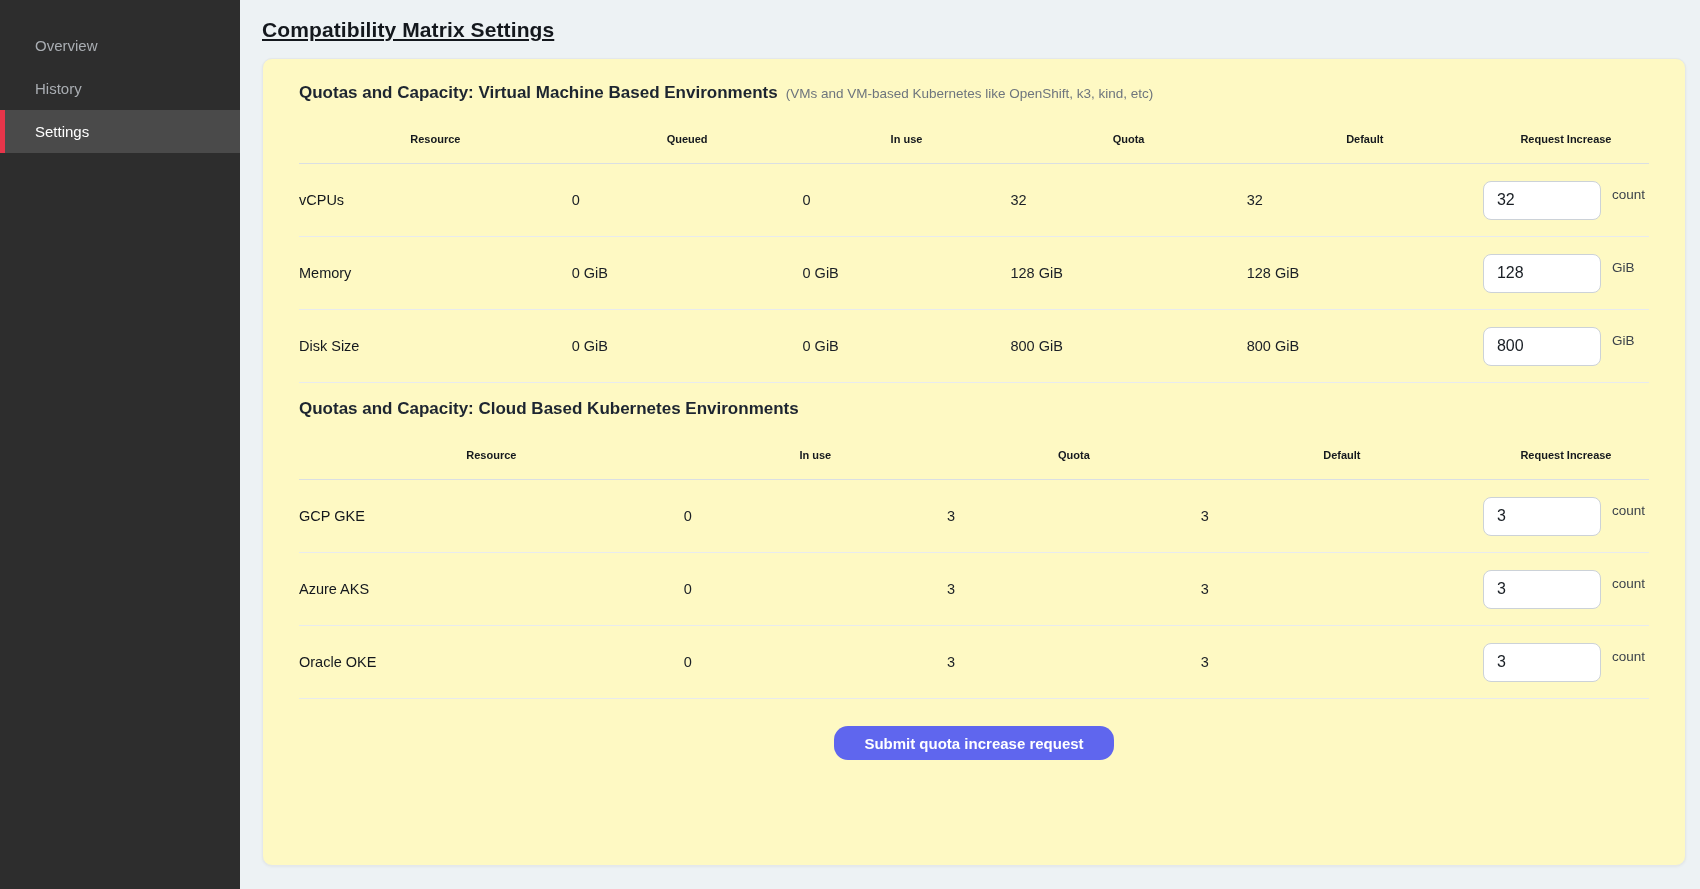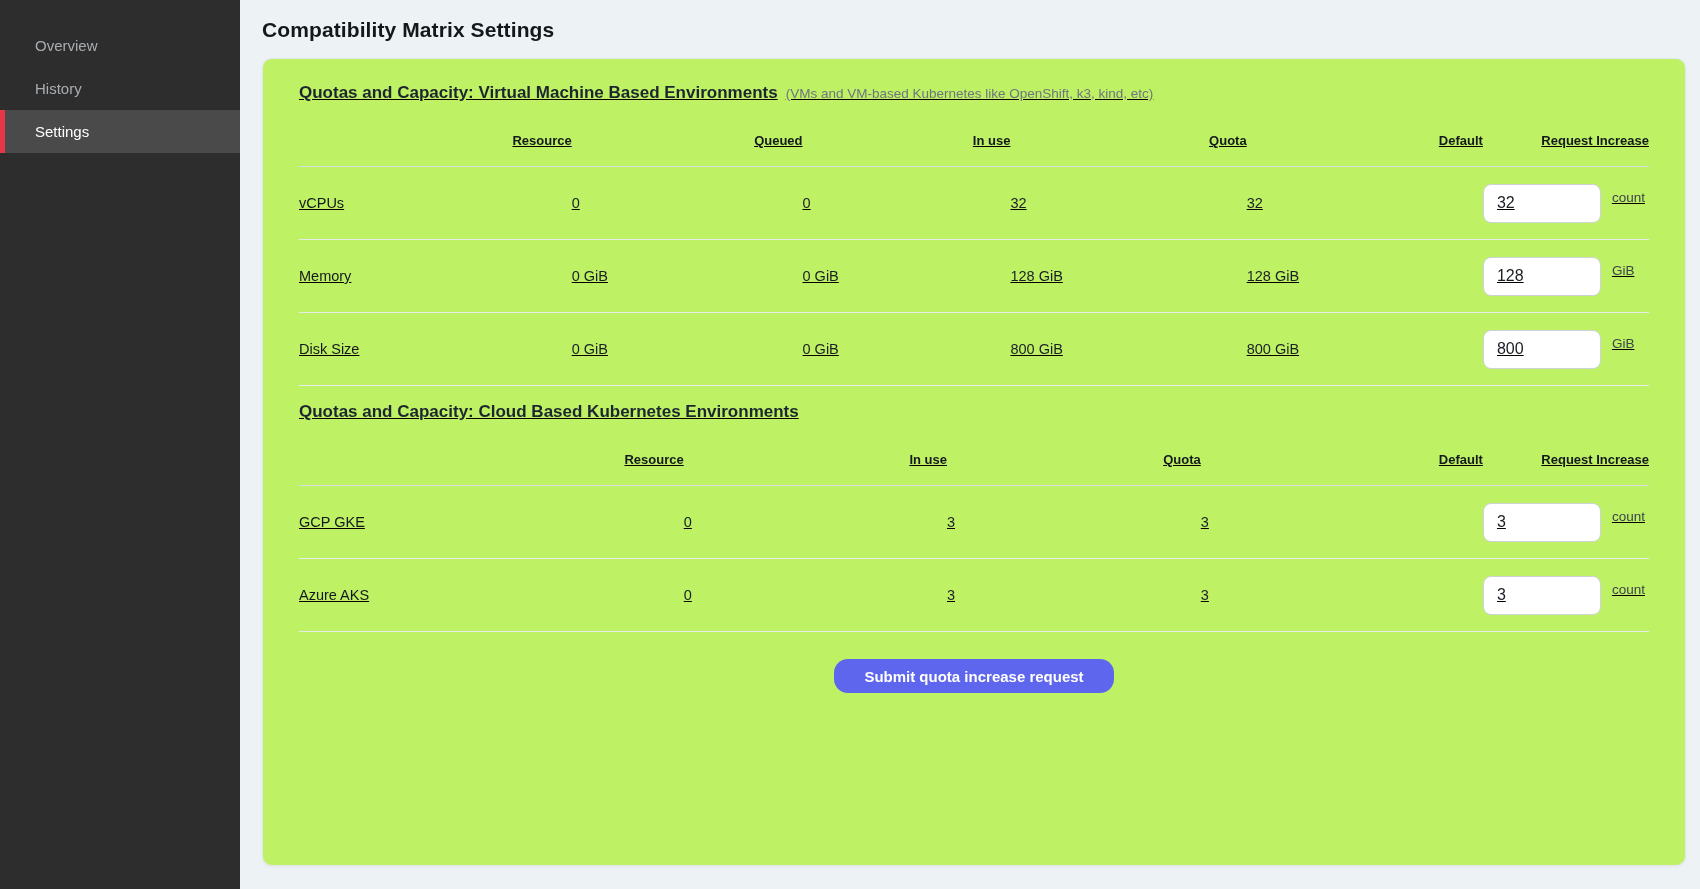--- a/index.html
+++ b/index.html
@@ -36,31 +36,31 @@
   .main {
     margin-left: 240px;
     padding: 16px 14px 0 22px;
   }
   .page-title {
     font-size: 21px;
     font-weight: bold;
     color: #14181d;
     letter-spacing: .1px;
     margin: 2px 0 16px 0;
+    text-decoration: underline;
   }
 
   .card {
-    background: #bef264;
+    background: #fef9c3;
     width: 1424px;
     height: 808px;
     border: 1px solid #e4e8eb;
     border-radius: 10px;
     box-shadow: 0 1px 3px rgba(0,0,0,.05);
     padding: 24px 36px 0 36px;
-    text-decoration: underline;
   }
 
   .section-header { margin-bottom: 4px; }
   .section-title {
     font-size: 17px;
     font-weight: bold;
     color: #1d2530;
     display: inline;
   }
   .section-sub {
@@ -69,22 +69,22 @@
     margin-left: 8px;
   }
   .section-cloud { margin-top: 16px; }
 
   table {
     width: 100%;
     border-collapse: collapse;
     table-layout: fixed;
   }
   thead th {
-    text-align: right;
-    font-size: 13px;
+    text-align: center;
+    font-size: 11px;
     font-weight: bold;
     color: #15191e;
     padding: 26px 0 18px 0;
     border-bottom: 1px solid #dadfe3;
   }
   tbody td {
     height: 73px;
     vertical-align: middle;
     font-size: 14.5px;
     color: #1b2026;
@@ -256,20 +256,32 @@
           <td>0</td>
           <td>3</td>
           <td>3</td>
           <td>
             <div class="request-wrap">
               <input type="text" class="request-input" value="3" style="">
               <span class="unit-label">count</span>
             </div>
           </td>
         </tr>
+        <tr>
+          <td class="resource-cell">Oracle OKE</td>
+          <td>0</td>
+          <td>3</td>
+          <td>3</td>
+          <td>
+            <div class="request-wrap">
+              <input type="text" class="request-input" value="3" style="">
+              <span class="unit-label">count</span>
+            </div>
+          </td>
+        </tr>
       </tbody>
     </table>
 
     <div class="submit-row">
       <button class="submit-btn">Submit quota increase request</button>
     </div>
 
   </div>
 </div>
 

